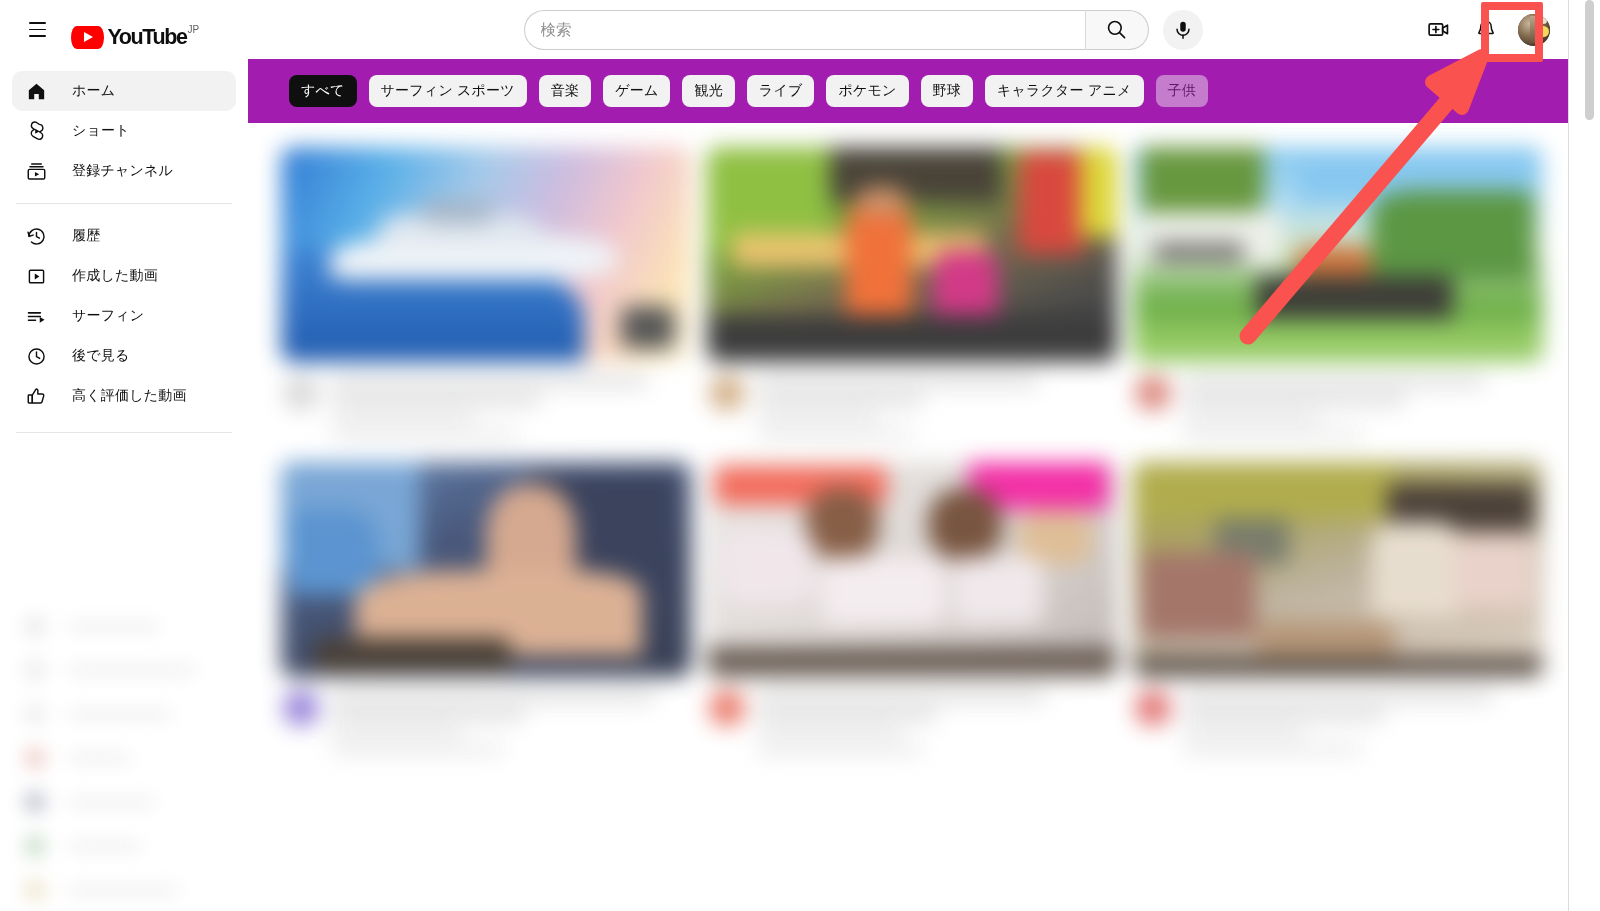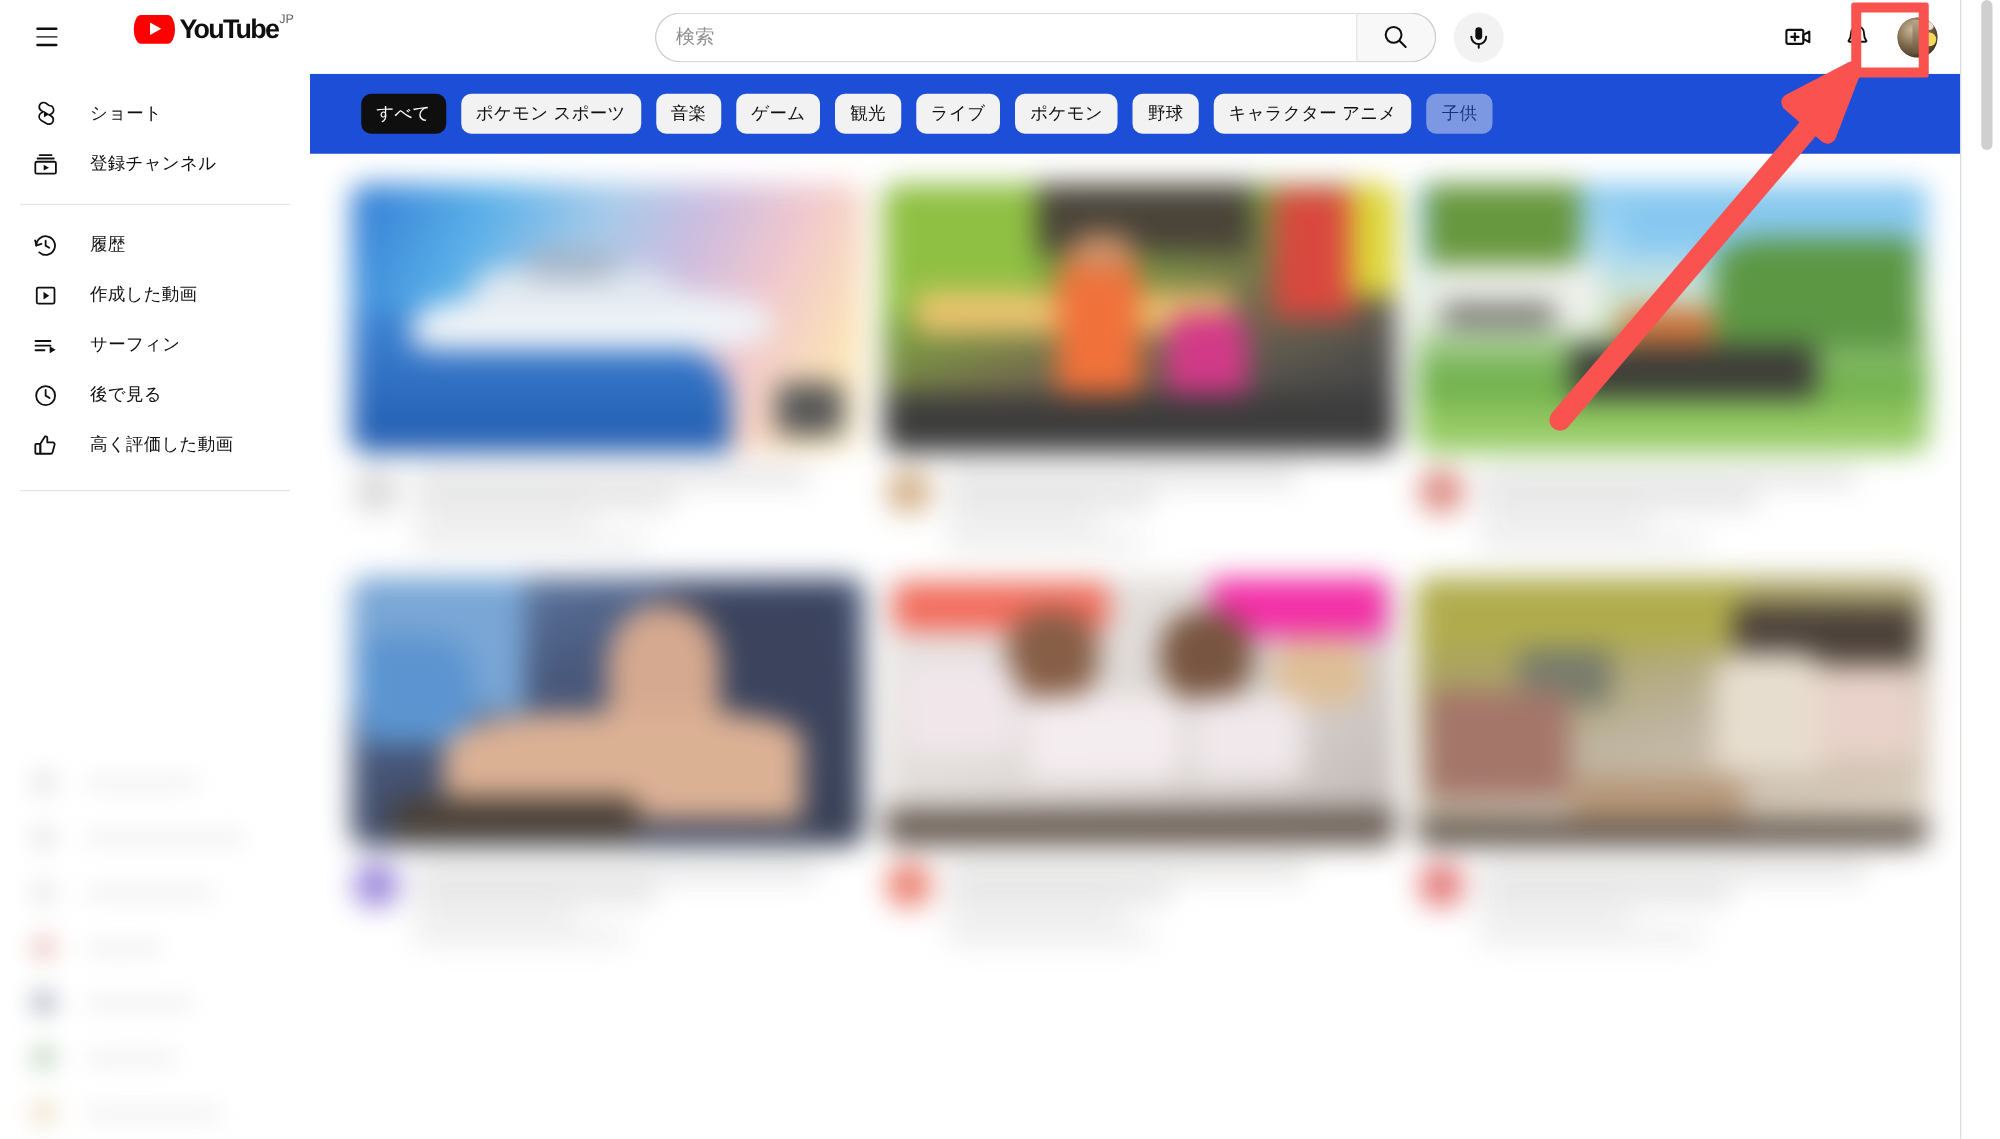--- a/index.html
+++ b/index.html
@@ -14,21 +14,21 @@
   #app { position: relative; width: 1600px; height: 911px; overflow: hidden; }
 
   
   #masthead {
     position: absolute; top: 0; left: 0;
     width: 1568px; height: 59px;
     background: #fff;
     display: flex; align-items: center;
     z-index: 40;
   }
-  .hdr-left { display: flex; align-items: flex-start; padding-left: 17px; width: 330px; flex: none; gap: 36px; }
+  .hdr-left { display: flex; align-items: flex-end; padding-left: 17px; width: 330px; flex: none; }
   .icon-btn {
     width: 40px; height: 40px; border-radius: 50%;
     display: flex; align-items: center; justify-content: center;
     background: transparent; border: none; cursor: pointer; flex: none;
   }
   .hamburger { display: flex; flex-direction: column; gap: 5px; }
   .hamburger span { display: block; width: 17px; height: 1.6px; background: #0f0f0f; border-radius: 1px; }
 
   .yt-logo { display: flex; align-items: flex-start; margin-left: 14px; cursor: pointer; }
   .yt-play {
@@ -120,21 +120,21 @@
     filter: blur(9px); opacity: .55; pointer-events: none;
   }
   .bsub { display: flex; align-items: center; gap: 22px; height: 44px; padding-left: 24px; }
   .bsub .dot { width: 22px; height: 22px; border-radius: 50%; flex: none; }
   .bsub .bar { height: 9px; border-radius: 4px; background: #dedede; }
   .bhead { font-size: 13px; color: #9a9a9a; padding-left: 24px; padding-top: 8px; padding-bottom: 6px; }
 
   
   #chips-bar {
     position: absolute; top: 59px; left: 248px;
-    width: 1320px; height: 64px; background: #1d4ed8;
+    width: 1320px; height: 64px; background: #a21caf;
     display: flex; align-items: center; z-index: 25; overflow: hidden;
   }
   .chips-scroll { display: flex; align-items: center; gap: 12px; padding-left: 41px; }
   .chip {
     height: 32px; border-radius: 8px; background: #f2f2f2;
     display: flex; align-items: center; padding: 0 12px;
     font-size: 14px; color: #0f0f0f; white-space: nowrap; cursor: pointer;
     flex: none; letter-spacing: .2px;
   }
   .chip.selected { background: #0f0f0f; color: #ffffff; }
@@ -251,20 +251,28 @@
             <span class="av-d"></span>
         </div>
       </div>
     </div>
   </div>
 
   <div id="avatar-highlight"></div>
 
   <div id="sidebar">
 
+    <div class="side-item active">
+      <span class="side-ico">
+        <svg width="23" height="23" viewBox="0 0 24 24">
+            <path d="M4 10.6L12 4l8 6.6V20h-5.6v-5.4H9.6V20H4z" fill="#0f0f0f"></path>
+          </svg>
+      </span>
+      <span class="side-label">ホーム</span>
+    </div>
 
     <div class="side-item">
       <span class="side-ico">
         <svg width="23" height="23" viewBox="0 0 24 24">
           <path d="M14.9 4.6a3.7 3.7 0 0 1 1.7 7L15 12.4l1.6.9a3.7 3.7 0 0 1-1.8 6.9 3.7 3.7 0 0 1-1.7-.45l-4.7-2.6a3.7 3.7 0 0 1 .1-6.5l1.5-.8-1.5-.85a3.7 3.7 0 0 1 1.8-6.9c.6 0 1.2.15 1.7.45z" fill="none" stroke="#0f0f0f" stroke-width="1.4"></path>
           <path d="M10.6 9.2l4.6 2.6-4.6 2.6z" fill="#0f0f0f"></path>
         </svg>
       </span>
       <span class="side-label">ショート</span>
     </div>
@@ -369,21 +377,21 @@
           <span class="dot" style="background:#e3d1a6"></span>
           <span class="bar" style="width:110px"></span>
         </div>
 
     </div>
   </div>
 
   <div id="chips-bar">
     <div class="chips-scroll">
       <div class="chip selected">すべて</div>
-      <div class="chip">ポケモン スポーツ</div>
+      <div class="chip">サーフィン スポーツ</div>
       <div class="chip">音楽</div>
       <div class="chip">ゲーム</div>
       <div class="chip">観光</div>
       <div class="chip">ライブ</div>
       <div class="chip">ポケモン</div>
       <div class="chip">野球</div>
       <div class="chip">キャラクター アニメ</div>
       <div class="chip fade">子供</div>
     </div>
   </div>

